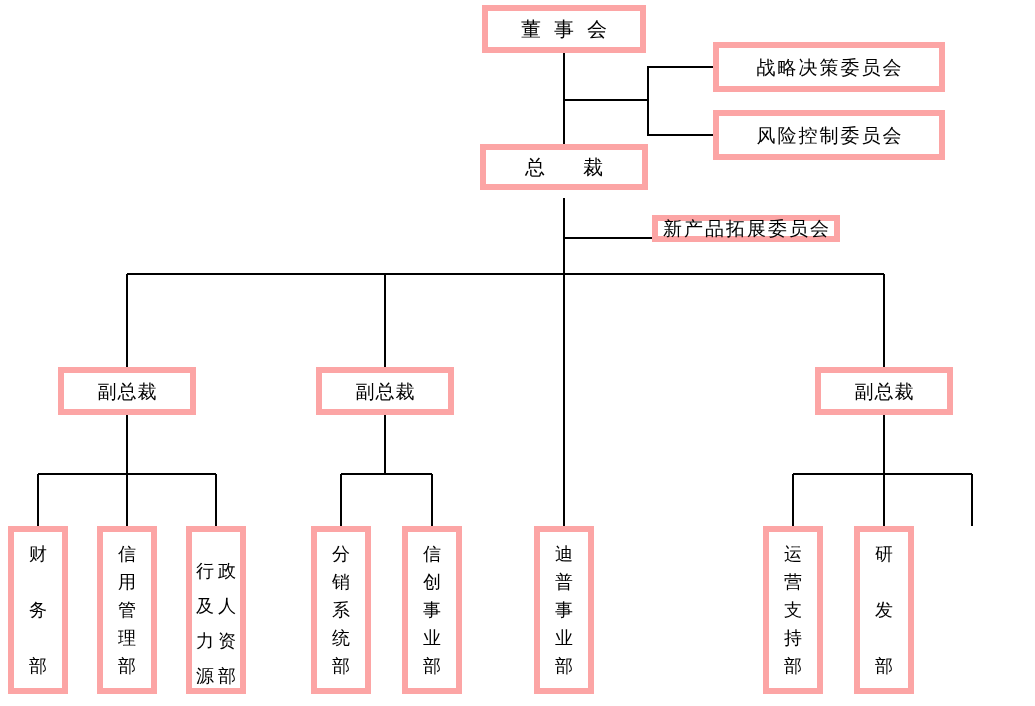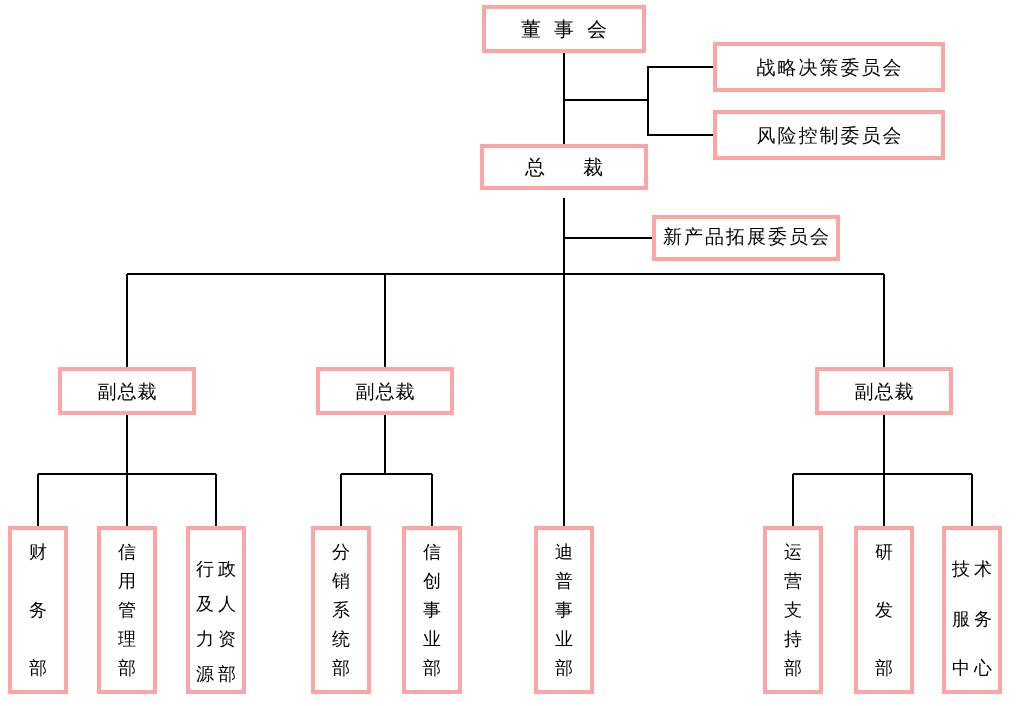--- a/index.html
+++ b/index.html
@@ -7,21 +7,21 @@
     position:relative;
     width:1035px;height:706px;
     background:#ffffff;
     font-family:"Liberation Serif","DejaVu Serif",serif;
     color:#000;
     overflow:hidden;
   }
   .lines{position:absolute;left:0;top:0;width:1035px;height:706px;}
   .node{
     position:absolute;
-    border:4px solid #fca5a5;
+    border:6px solid #fca5a5;
     background:#fff;
     box-sizing:border-box;
     display:flex;
     align-items:center;
     justify-content:center;
   }
   .hlabel{white-space:nowrap;line-height:1;}
   .board-label{font-size:20px;letter-spacing:13px;padding-left:13px;}
   .pres-label{font-size:20px;letter-spacing:38px;padding-left:38px;}
   .comm-label{font-size:19px;letter-spacing:2px;padding-left:2px;}
@@ -39,21 +39,21 @@
     text-align:center;
     white-space:nowrap;
   }
   .vrow.two{letter-spacing:4px;padding-left:4px;margin-top:17px;}
 
   
   .pos-board{left:482px;top:5px;width:164px;height:48px;}
   .pos-strategy{left:713px;top:42px;width:232px;height:50px;}
   .pos-risk{left:713px;top:110px;width:232px;height:50px;}
   .pos-president{left:480px;top:144px;width:168px;height:46px;}
-  .pos-newproduct{left:652px;top:215px;width:188px;height:46px;font-family:Liberation Mono, monospace;}
+  .pos-newproduct{left:652px;top:215px;width:188px;height:27px;}
   .pos-vp1{left:58px;top:367px;width:138px;height:48px;}
   .pos-vp2{left:316px;top:367px;width:138px;height:48px;}
   .pos-vp3{left:815px;top:367px;width:138px;height:48px;}
   .pos-finance{left:8px;}
   .pos-credit{left:97px;}
   .pos-adminhr{left:186px;}
   .pos-distribution{left:311px;}
   .pos-xinchuang{left:402px;}
   .pos-dipu{left:534px;}
   .pos-operations{left:763px;}
@@ -168,19 +168,14 @@
       <div class="vrow">营</div>
       <div class="vrow">支</div>
       <div class="vrow">持</div>
       <div class="vrow">部</div>
     </div>
   <div class="node dept pos-rd">
       <div class="vrow">研</div>
       <div class="vrow">发</div>
       <div class="vrow">部</div>
     </div>
-  <div class="node dept pos-techservice">
-      <div class="vrow two">技术</div>
-      <div class="vrow two">服务</div>
-      <div class="vrow two">中心</div>
-    </div>
 
 </div>
 
 </body></html>

